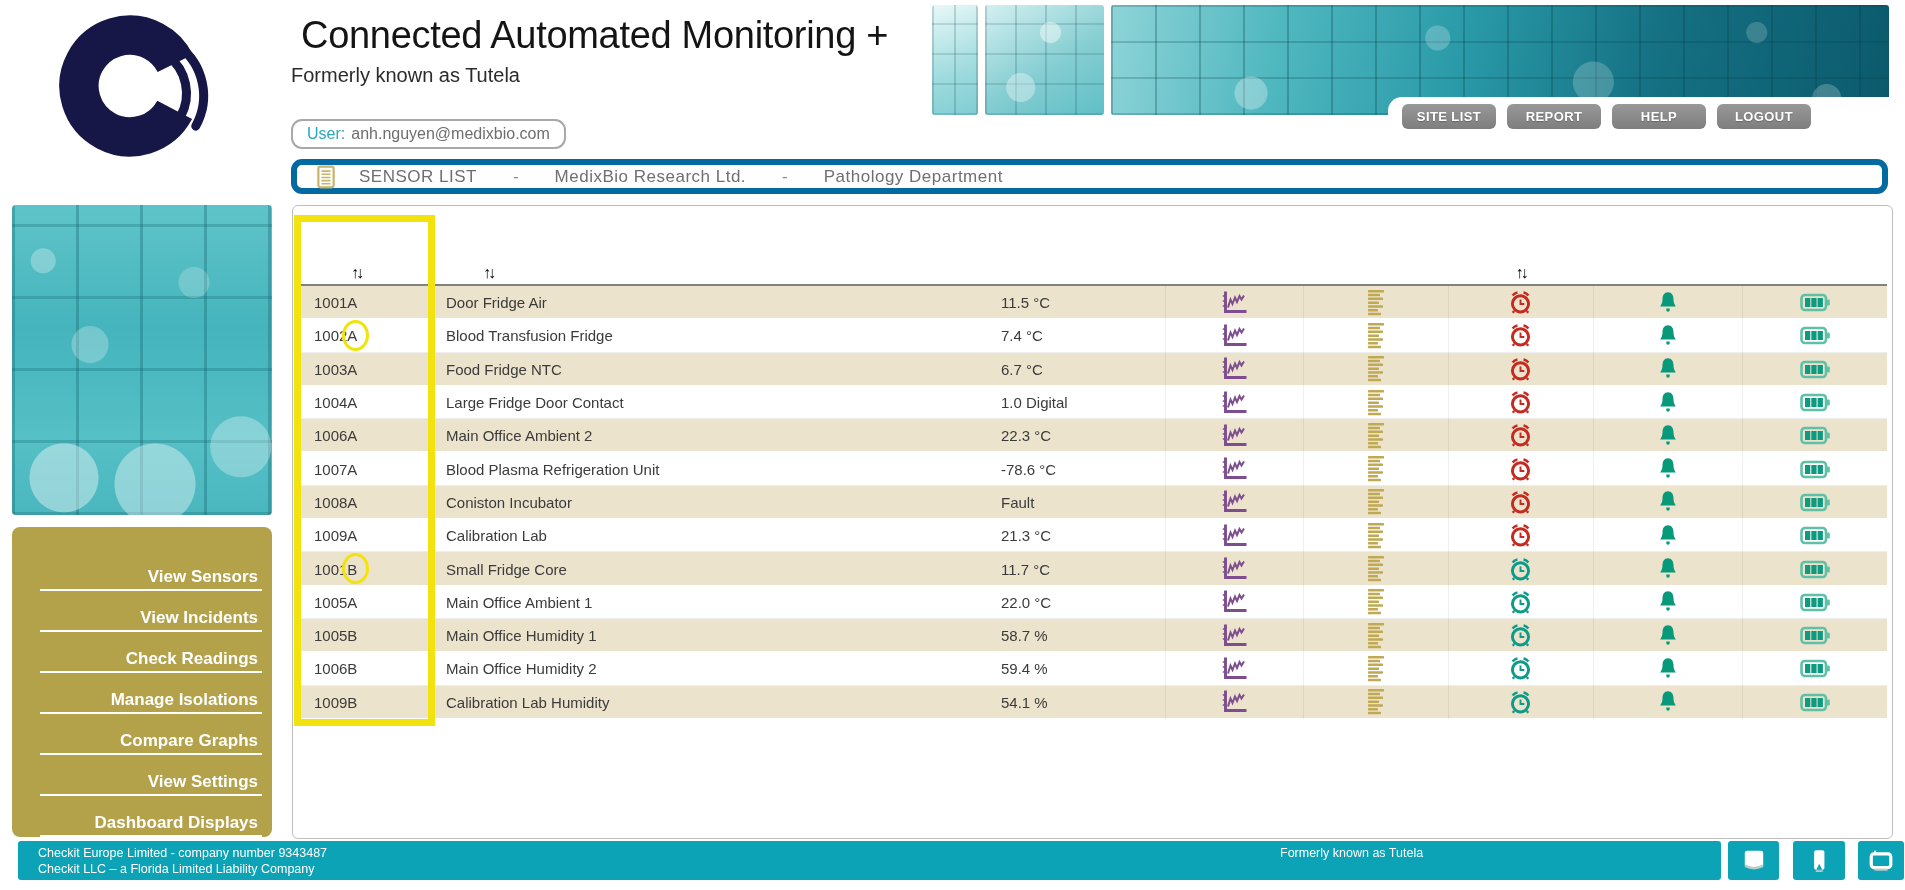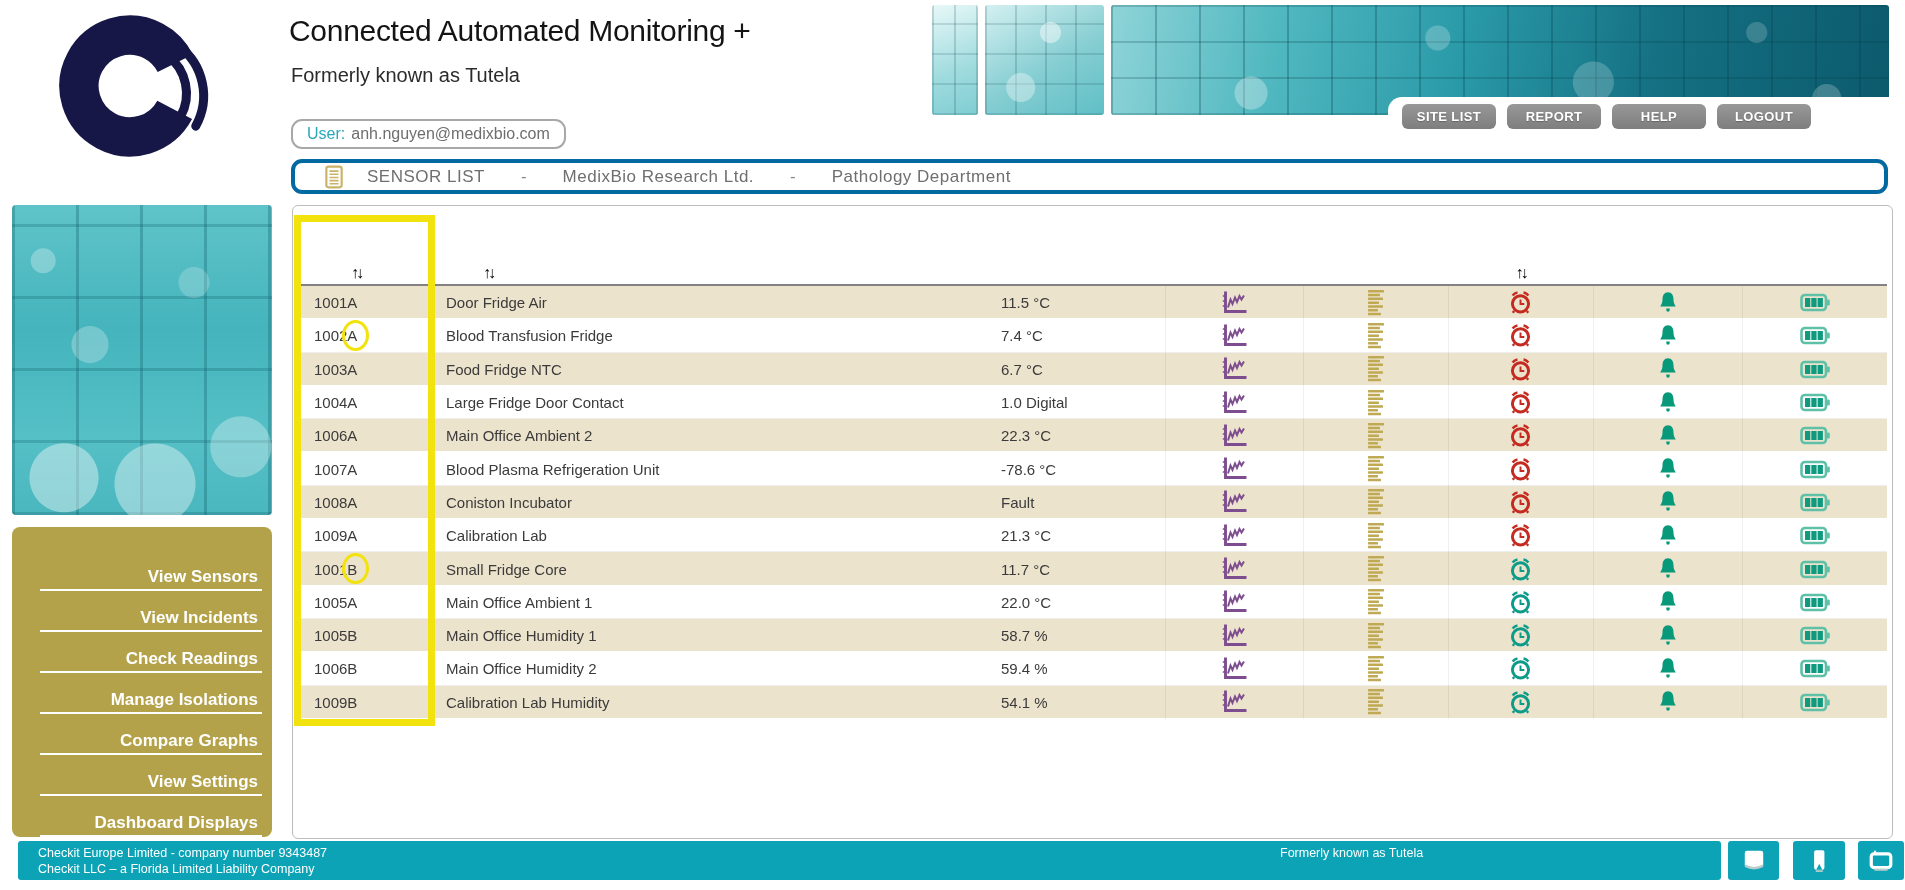--- a/index.html
+++ b/index.html
@@ -8,21 +8,21 @@
     --graph-purple:#7d4d8f; --table-icon-olive:#bfa953; --incident-red:#c42a1f;
     --incident-ok-teal:#0c9b88; --bell-green:#07997a; --battery-teal:#0f9a80;
     --annotation-yellow:#f2e20e; --footer-teal:#0ba3b5;
   }
   *{box-sizing:border-box;margin:0;padding:0}
   body{background:#fff;font-family:"Liberation Sans","DejaVu Sans",sans-serif;}
   .page{position:relative;width:1905px;height:890px;background:#fff;overflow:hidden}
 
   
   .logo{position:absolute;left:56px;top:4px;width:164px;height:164px}
-  .title{position:absolute;left:289px;top:14px;font-size:30px;color:#141414;letter-spacing:-0.3px}
+  .title{position:absolute;left:301px;top:14px;font-size:38px;color:#141414;letter-spacing:-0.3px}
   .subtitle{position:absolute;left:291px;top:64px;font-size:20px;color:#2b2b2b}
   .banner{position:absolute;top:5px;height:110px;border-radius:3px;
     background:
       radial-gradient(circle at 18% 80%, rgba(255,255,255,.30) 0 16px, transparent 17px),
       radial-gradient(circle at 42% 30%, rgba(255,255,255,.22) 0 12px, transparent 13px),
       radial-gradient(circle at 62% 70%, rgba(255,255,255,.20) 0 20px, transparent 21px),
       radial-gradient(circle at 83% 25%, rgba(255,255,255,.18) 0 10px, transparent 11px),
       radial-gradient(circle at 92% 85%, rgba(255,255,255,.22) 0 14px, transparent 15px),
       repeating-linear-gradient(90deg, rgba(5,60,70,.28) 0 2px, transparent 2px 44px),
       repeating-linear-gradient(0deg, rgba(5,60,70,.22) 0 2px, transparent 2px 36px),
@@ -40,22 +40,22 @@
   .tile3{left:1111px;width:778px}
   .nav-strip{position:absolute;left:1388px;top:97px;width:517px;height:39px;background:#fff;
     border-radius:14px 0 0 0;display:flex;align-items:center;padding-left:14px;gap:11px}
   .nav-btn{min-width:94px;height:25px;border:none;border-radius:6px;cursor:pointer;
     background:linear-gradient(#989898,#7e7e7e);color:#fff;font-family:inherit;
     font-size:13px;font-weight:bold;letter-spacing:.4px;text-shadow:0 1px 1px rgba(0,0,0,.25)}
   .user-box{position:absolute;left:291px;top:119px;height:30px;border:2px solid #a8a8a8;
     border-radius:11px;display:inline-flex;align-items:center;padding:0 14px;gap:6px;font-size:16px;background:#fff}
   .user-label{color:var(--accent-teal)}
   .user-email{color:#6e6e6e}
-  .breadcrumb{position:absolute;left:291px;top:159px;width:1597px;height:35px;border:4px solid #0369a1;
-    border-radius:11px;display:flex;align-items:center;padding-left:30px;font-size:17px;color:#6f6f6f;background:#fff}
+  .breadcrumb{position:absolute;left:291px;top:159px;width:1597px;height:35px;border:6px solid #0369a1;
+    border-radius:11px;display:flex;align-items:center;padding-left:20px;font-size:17px;color:#6f6f6f;background:#fff}
   .breadcrumb .doc-icon{color:#c9b368;margin-right:24px;display:flex}
   .breadcrumb .crumb{letter-spacing:.5px}
   .breadcrumb .sep{margin:0 36px;color:#8a8a8a}
 
   
   .side-art{position:absolute;left:12px;top:205px;width:260px;height:310px;border-radius:4px;
     background:
       radial-gradient(circle at 20% 88%, rgba(255,255,255,.40) 0 34px, transparent 35px),
       radial-gradient(circle at 55% 90%, rgba(255,255,255,.38) 0 40px, transparent 41px),
       radial-gradient(circle at 88% 78%, rgba(255,255,255,.30) 0 30px, transparent 31px),

